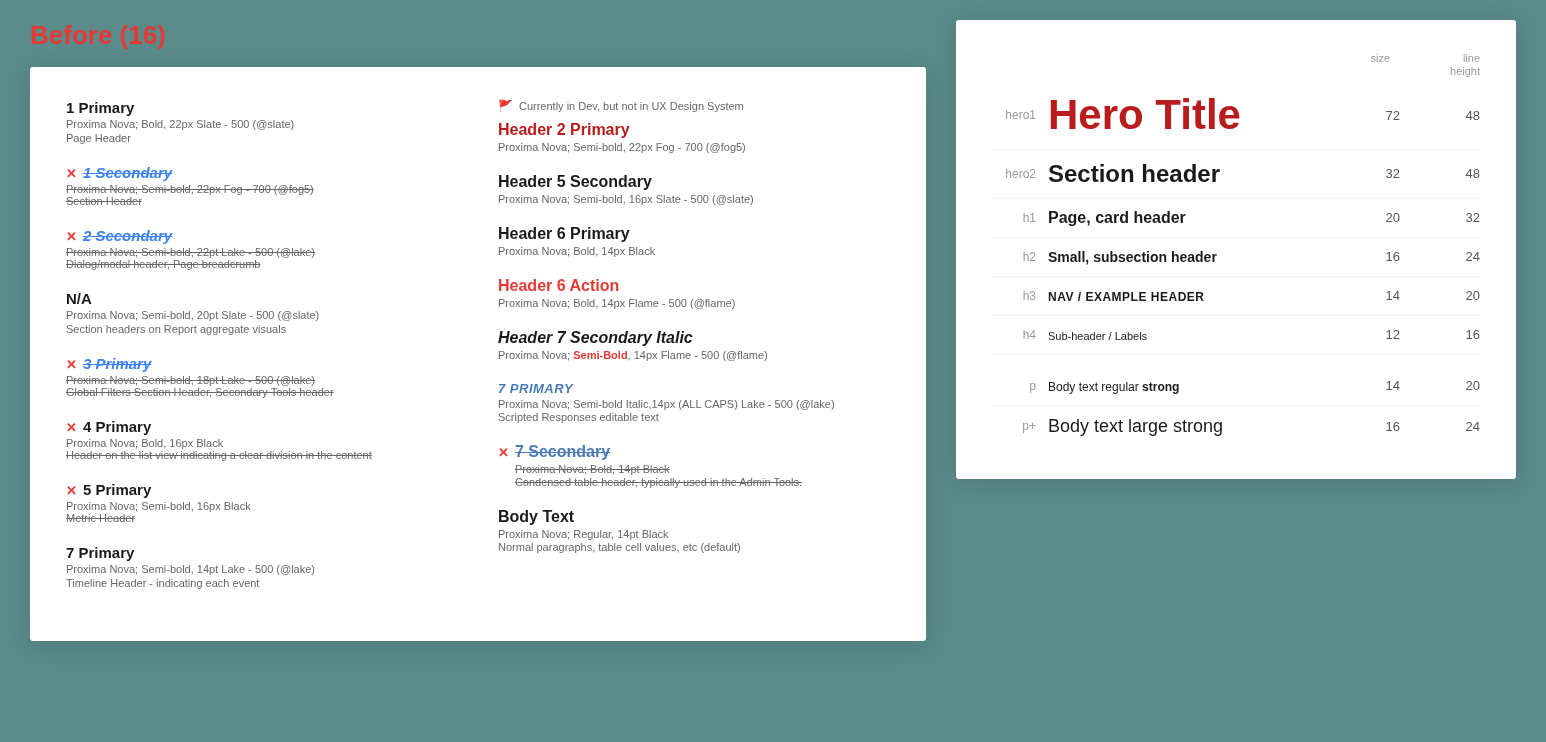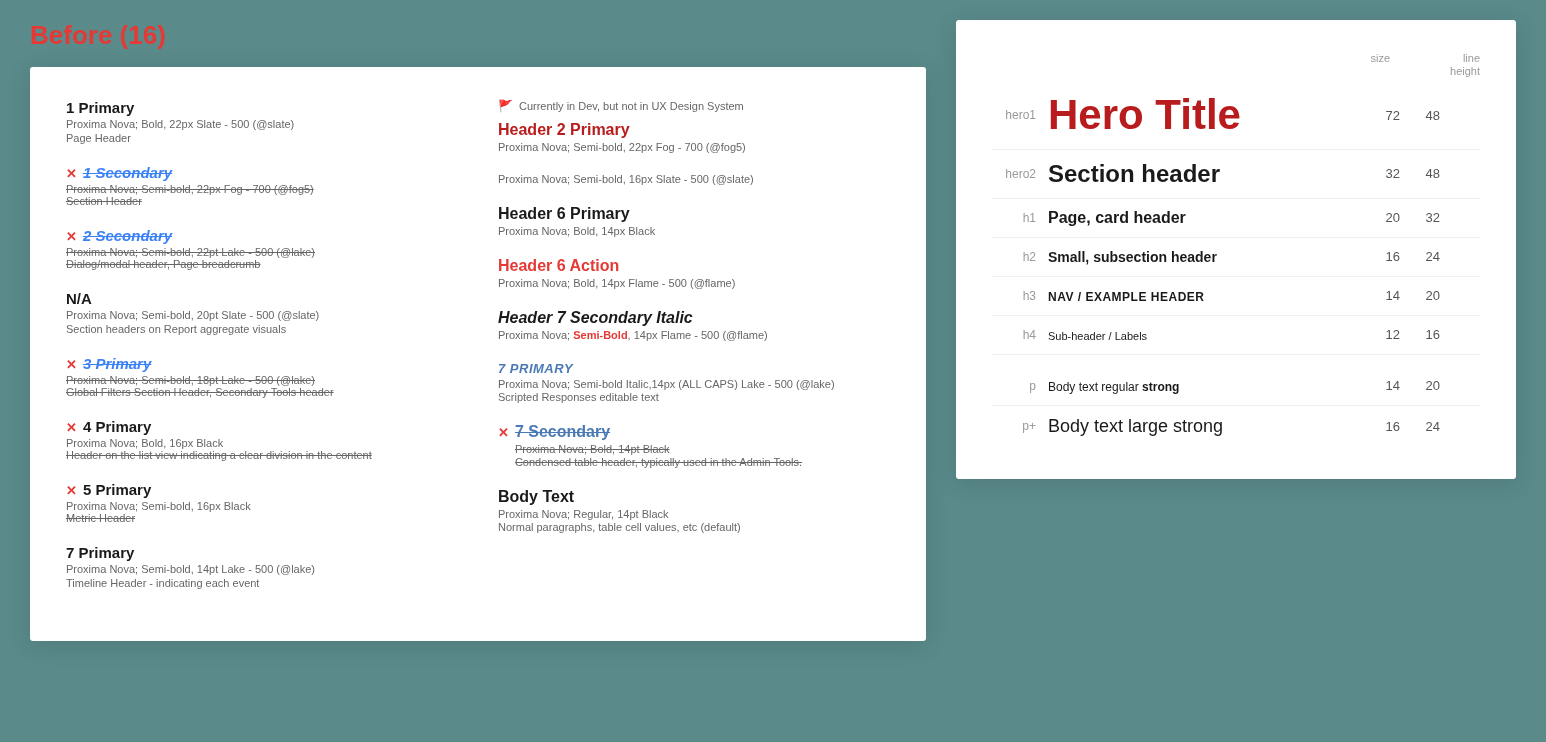--- a/index.html
+++ b/index.html
@@ -136,20 +136,21 @@
       color: #999;
       width: 44px;
       flex-shrink: 0;
       text-align: right;
     }
     .after-text-area {
       flex: 1;
     }
     .after-values {
       display: flex;
+      gap: 40px;
       min-width: 120px;
       flex-shrink: 0;
     }
     .after-value {
       width: 40px;
       text-align: right;
       font-size: 13px;
       color: #555;
     }
     
@@ -249,20 +250,21 @@
       <div class="right-item">
         <div class="right-item-flag">
           <span class="flag-icon">🚩</span>
           <span class="flag-text">Currently in Dev, but not in UX Design System</span>
         </div>
         <div class="right-name gray">Header 2 Primary</div>
         <div class="right-meta">Proxima Nova; Semi-bold, 22px  Fog - 700 (@fog5)</div>
       </div>
 
       <div class="right-item">
+        <div class="right-name">Header 5 Secondary</div>
         <div class="right-meta">Proxima Nova; Semi-bold, 16px  Slate - 500 (@slate)</div>
       </div>
 
       <div class="right-item">
         <div class="right-name">Header 6 Primary</div>
         <div class="right-meta">Proxima Nova; Bold, 14px  Black</div>
       </div>
 
       <div class="right-item">
         <div class="right-name action">Header 6 Action</div>

